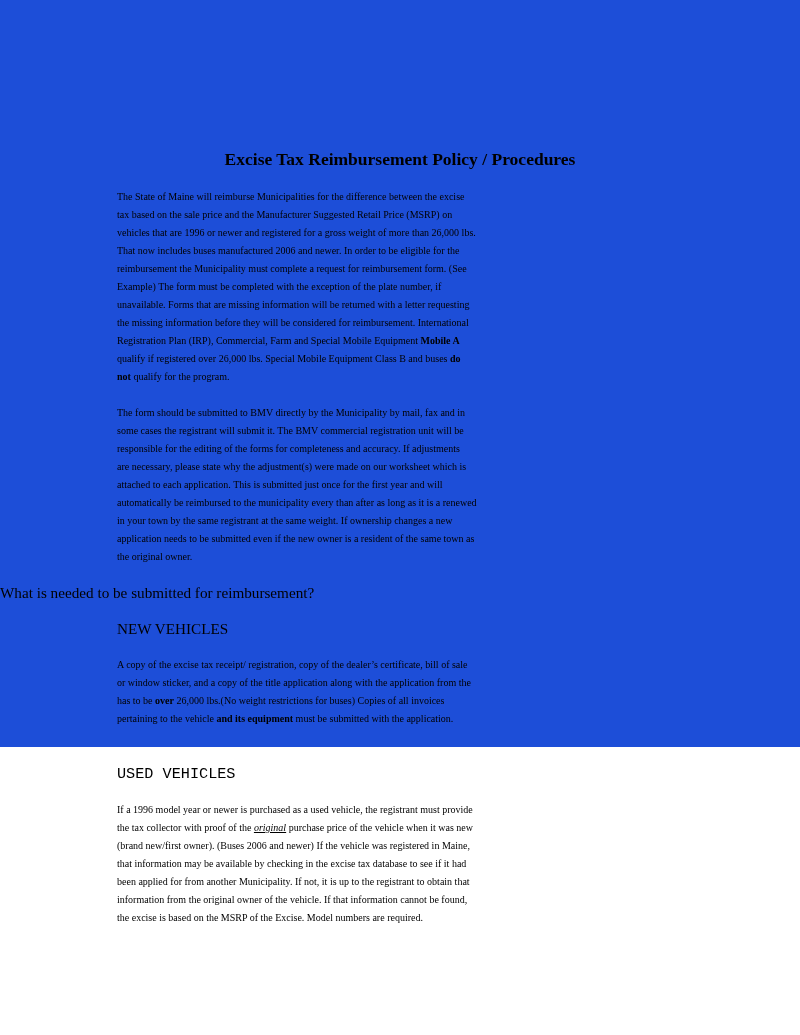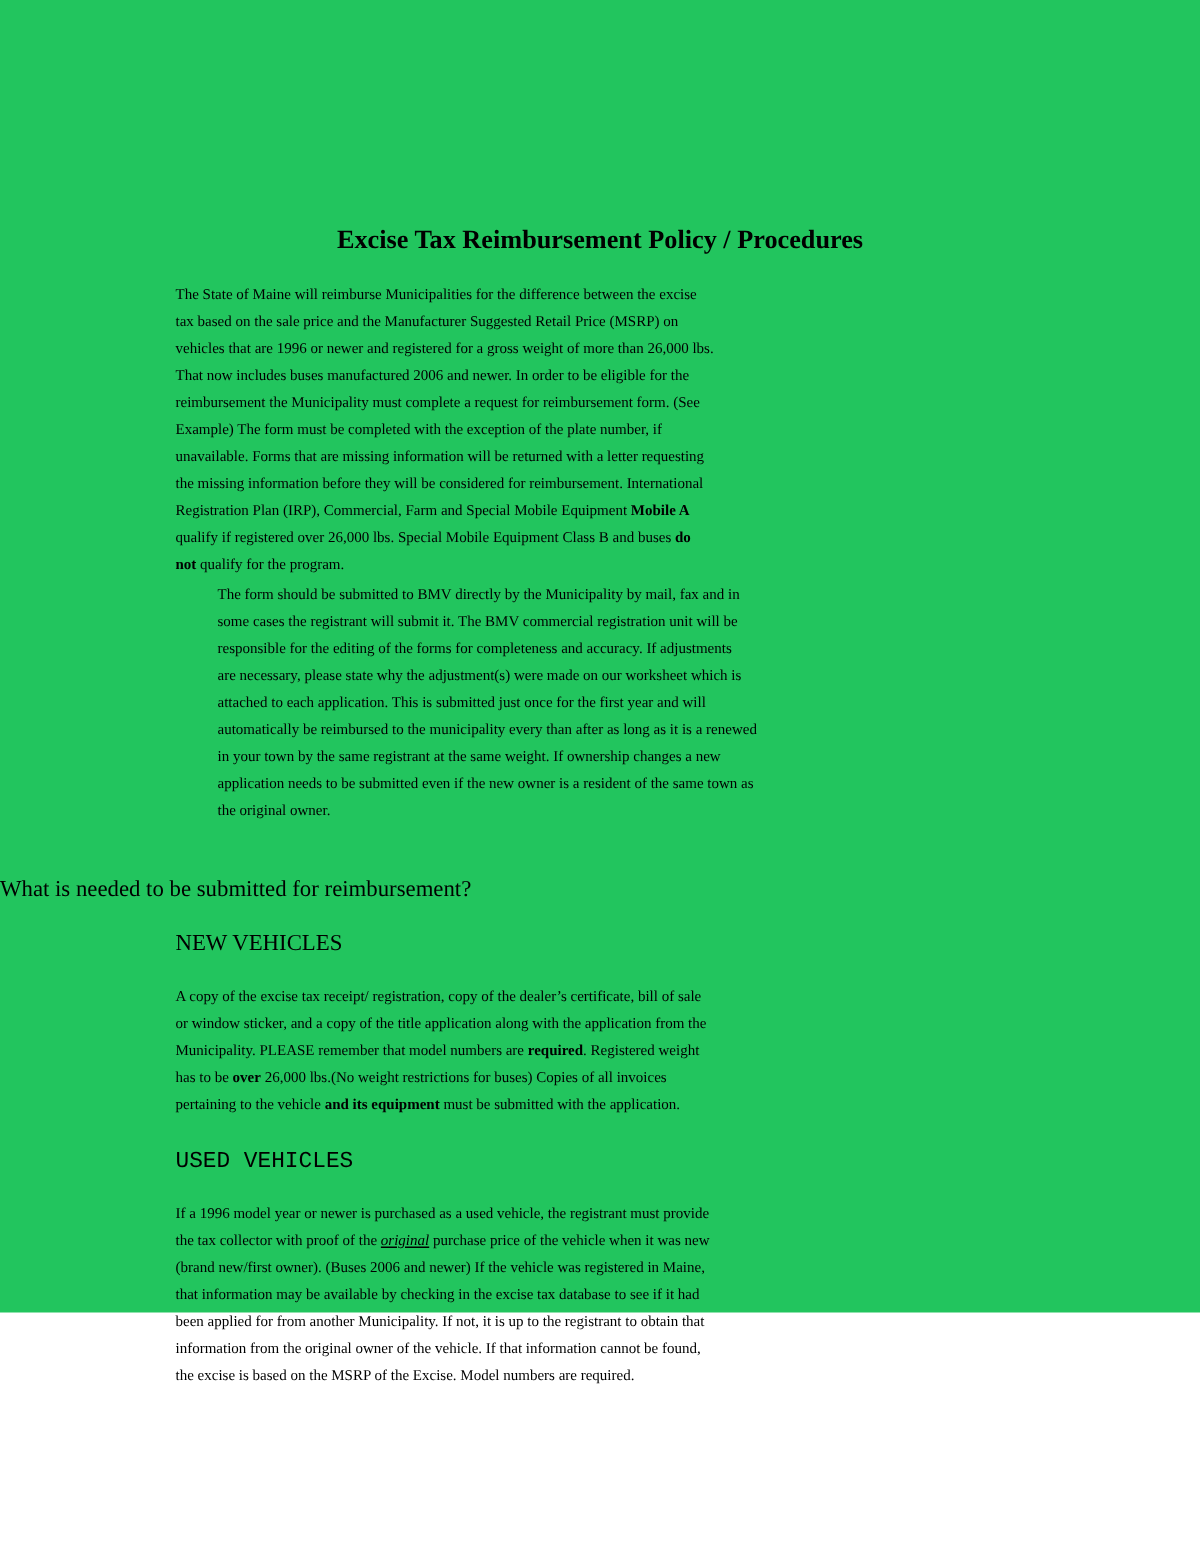--- a/index.html
+++ b/index.html
@@ -1,17 +1,17 @@
 <!DOCTYPE html>
 <html><head>
   <meta charset="utf-8">
   <style>
     html, body { margin: 0; padding: 0; background: #ffffff; }
     body { width: 800px; height: 1035px; position: relative; overflow: hidden; }
-    .page { position: absolute; left: 0; top: 0; width: 800px; height: 875px; background: #22c55e; color: #000; font-family: "Liberation Serif", "DejaVu Serif", serif; }
+    .page { position: absolute; left: 0; top: 0; width: 800px; height: 747px; background: #1d4ed8; color: #000; font-family: "Liberation Serif", "DejaVu Serif", serif; }
     .title { position: absolute; top: 148px; left: 0; width: 800px; text-align: center; font-weight: bold; font-size: 17.5px; line-height: 22px; }
     .para { position: absolute; left: 117px; width: 580px; font-size: 10px; }
     .line { height: 18px; line-height: 18px; white-space: nowrap; }
     .b { font-weight: bold; }
     .iu { font-style: italic; text-decoration: underline; }
     .center { position: absolute; left: 0; width: 800px; text-align: left; font-size: 15.2px; line-height: 18px; }
     .heading { position: absolute; left: 117px; font-size: 15.2px; line-height: 18px; }
   </style>
 </head>
 <body>
@@ -27,39 +27,38 @@
     <div class="line">That now includes buses manufactured 2006 and newer.  In order to be eligible for the</div>
     <div class="line">reimbursement the Municipality must complete a request for reimbursement form. (See</div>
     <div class="line">Example)  The form must be completed with the exception of the plate number, if</div>
     <div class="line">unavailable.  Forms that are missing information will be returned with a letter requesting</div>
     <div class="line">the missing information before they will be considered for reimbursement.  International</div>
     <div class="line"><span>Registration Plan (IRP), Commercial, Farm and Special Mobile Equipment </span><span class="b">Mobile A</span></div>
     <div class="line"><span>qualify if registered over 26,000 lbs.  Special Mobile Equipment Class B and buses </span><span class="b">do</span></div>
     <div class="line"><span class="b">not</span><span> qualify for the program.</span></div>
   </div>
 
-  <div class="para" style="top:388px;margin-left:28px;">
+  <div class="para" style="top:404px;">
     <div class="line">The form should be submitted to BMV directly by the Municipality by mail, fax and in</div>
     <div class="line">some cases the registrant will submit it.  The BMV commercial registration unit will be</div>
     <div class="line">responsible for the editing of the forms for completeness and accuracy.  If adjustments</div>
     <div class="line">are necessary, please state why the adjustment(s) were made on our worksheet which is</div>
     <div class="line">attached to each application.  This is submitted just once for the first year and will</div>
     <div class="line">automatically be reimbursed to the municipality every than after as long as it is a renewed</div>
     <div class="line">in your town by the same registrant at the same weight.  If ownership changes a new</div>
     <div class="line">application needs to be submitted even if the new owner is a resident of the same town as</div>
     <div class="line">the original owner.</div>
   </div>
 
   <div class="center" style="top:584px;">What is needed to be submitted for reimbursement?</div>
 
   <div class="heading" style="top:620px;">NEW VEHICLES</div>
   <div class="para" style="top:656px;">
     <div class="line">A copy of the excise tax receipt/ registration, copy of the dealer’s certificate, bill of sale</div>
     <div class="line">or window sticker, and a copy of the title application along with the application from the</div>
-    <div class="line"><span>Municipality.  PLEASE remember that model numbers are </span><span class="b">required</span><span>.  Registered weight</span></div>
     <div class="line"><span>has to be </span><span class="b">over</span><span> 26,000 lbs.(No weight restrictions for buses)  Copies of all invoices</span></div>
     <div class="line"><span>pertaining to the vehicle </span><span class="b">and its equipment</span><span> must be submitted with the application.</span></div>
   </div>
 
   <div class="heading" style="top:765px;font-family:Liberation Mono, monospace;">USED VEHICLES</div>
   <div class="para" style="top:801px;">
     <div class="line">If a 1996 model year or newer is purchased as a used vehicle, the registrant must provide</div>
     <div class="line"><span>the tax collector with proof of the </span><span class="iu">original</span><span> purchase price of the vehicle when it was new</span></div>
     <div class="line">(brand new/first owner).  (Buses 2006 and newer)  If the vehicle was registered in Maine,</div>
     <div class="line">that information may be available by checking in the excise tax database to see if it had</div>

